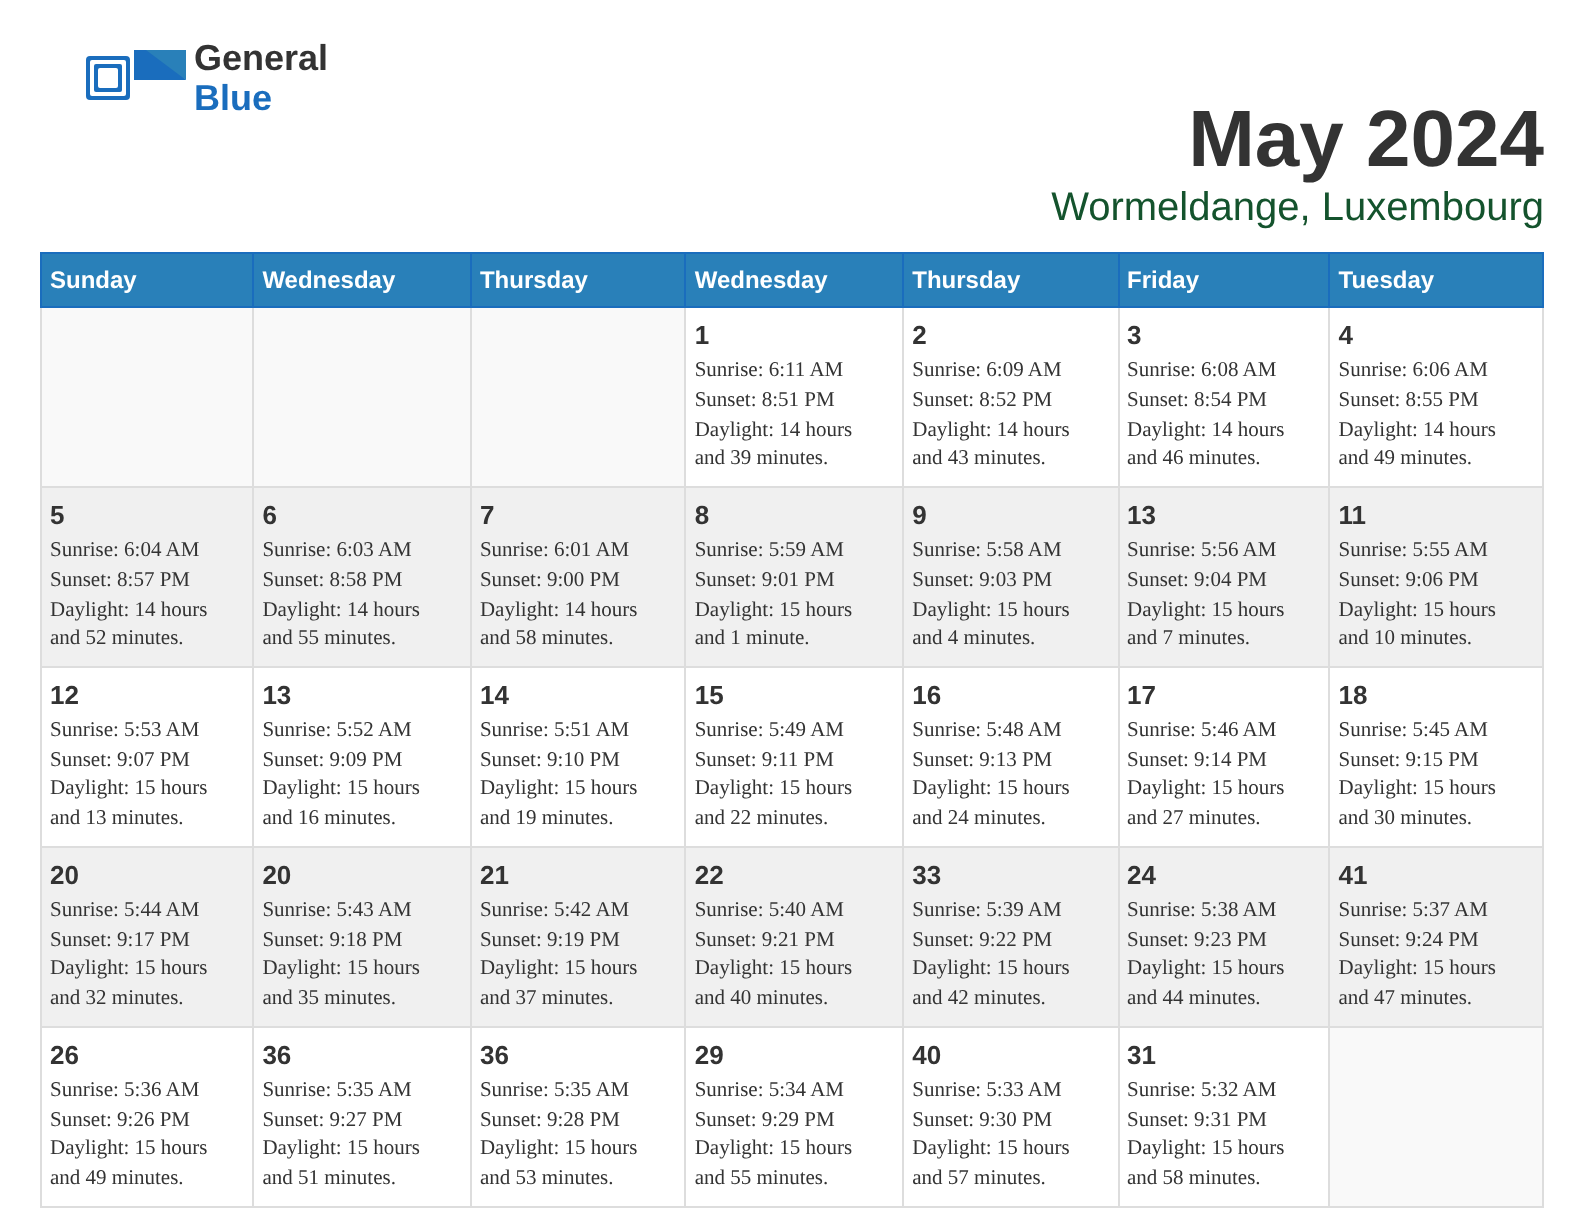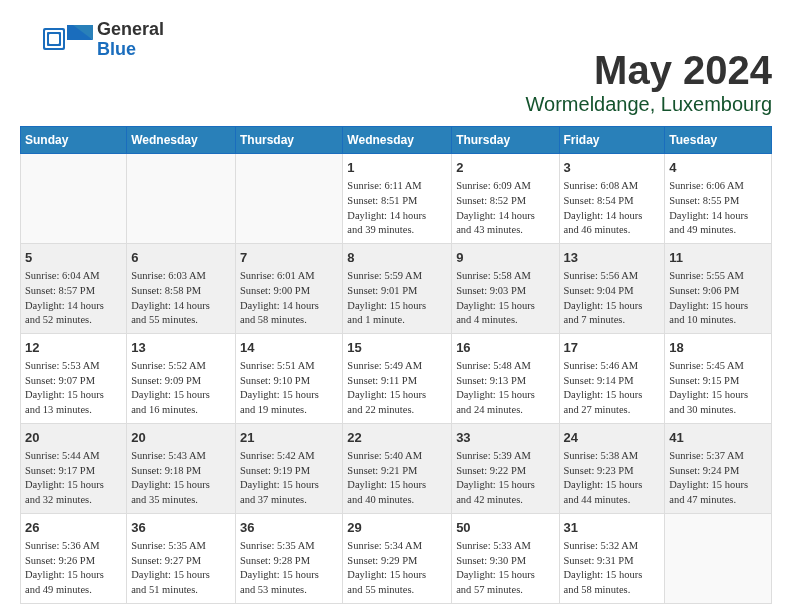--- a/index.html
+++ b/index.html
@@ -258,21 +258,21 @@
         </td>
         <td>
           <span class="day-number">36</span>
           <div class="day-info">Sunrise: 5:35 AM<br>Sunset: 9:28 PM<br>Daylight: 15 hours<br>and 53 minutes.</div>
         </td>
         <td>
           <span class="day-number">29</span>
           <div class="day-info">Sunrise: 5:34 AM<br>Sunset: 9:29 PM<br>Daylight: 15 hours<br>and 55 minutes.</div>
         </td>
         <td>
-          <span class="day-number">50</span>
+          <span class="day-number">40</span>
           <div class="day-info">Sunrise: 5:33 AM<br>Sunset: 9:30 PM<br>Daylight: 15 hours<br>and 57 minutes.</div>
         </td>
         <td>
           <span class="day-number">31</span>
           <div class="day-info">Sunrise: 5:32 AM<br>Sunset: 9:31 PM<br>Daylight: 15 hours<br>and 58 minutes.</div>
         </td>
         <td class="empty-cell"></td>
       </tr>
     </tbody>
 </table>

